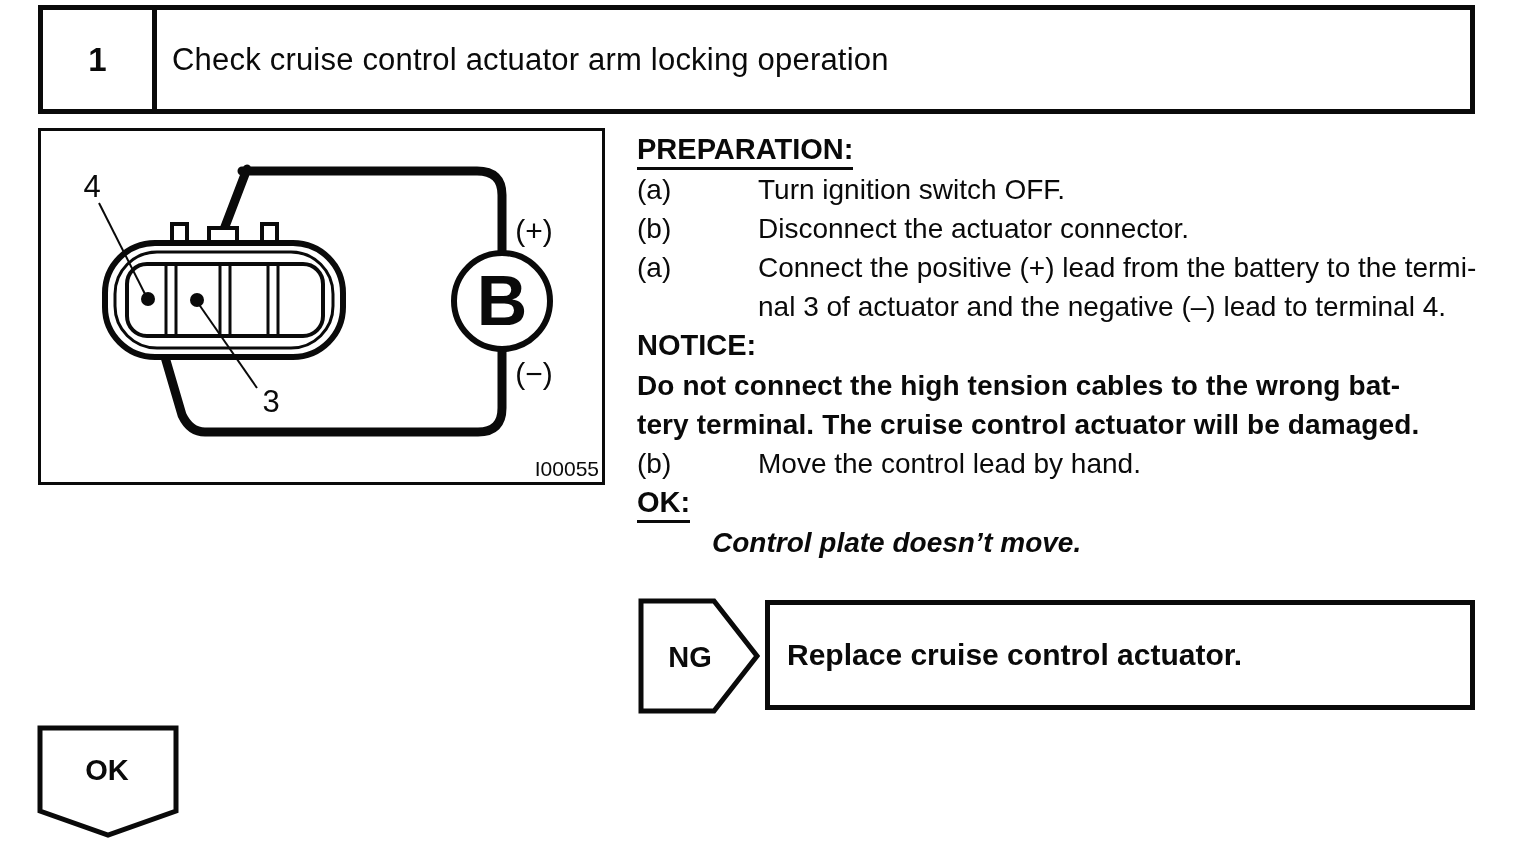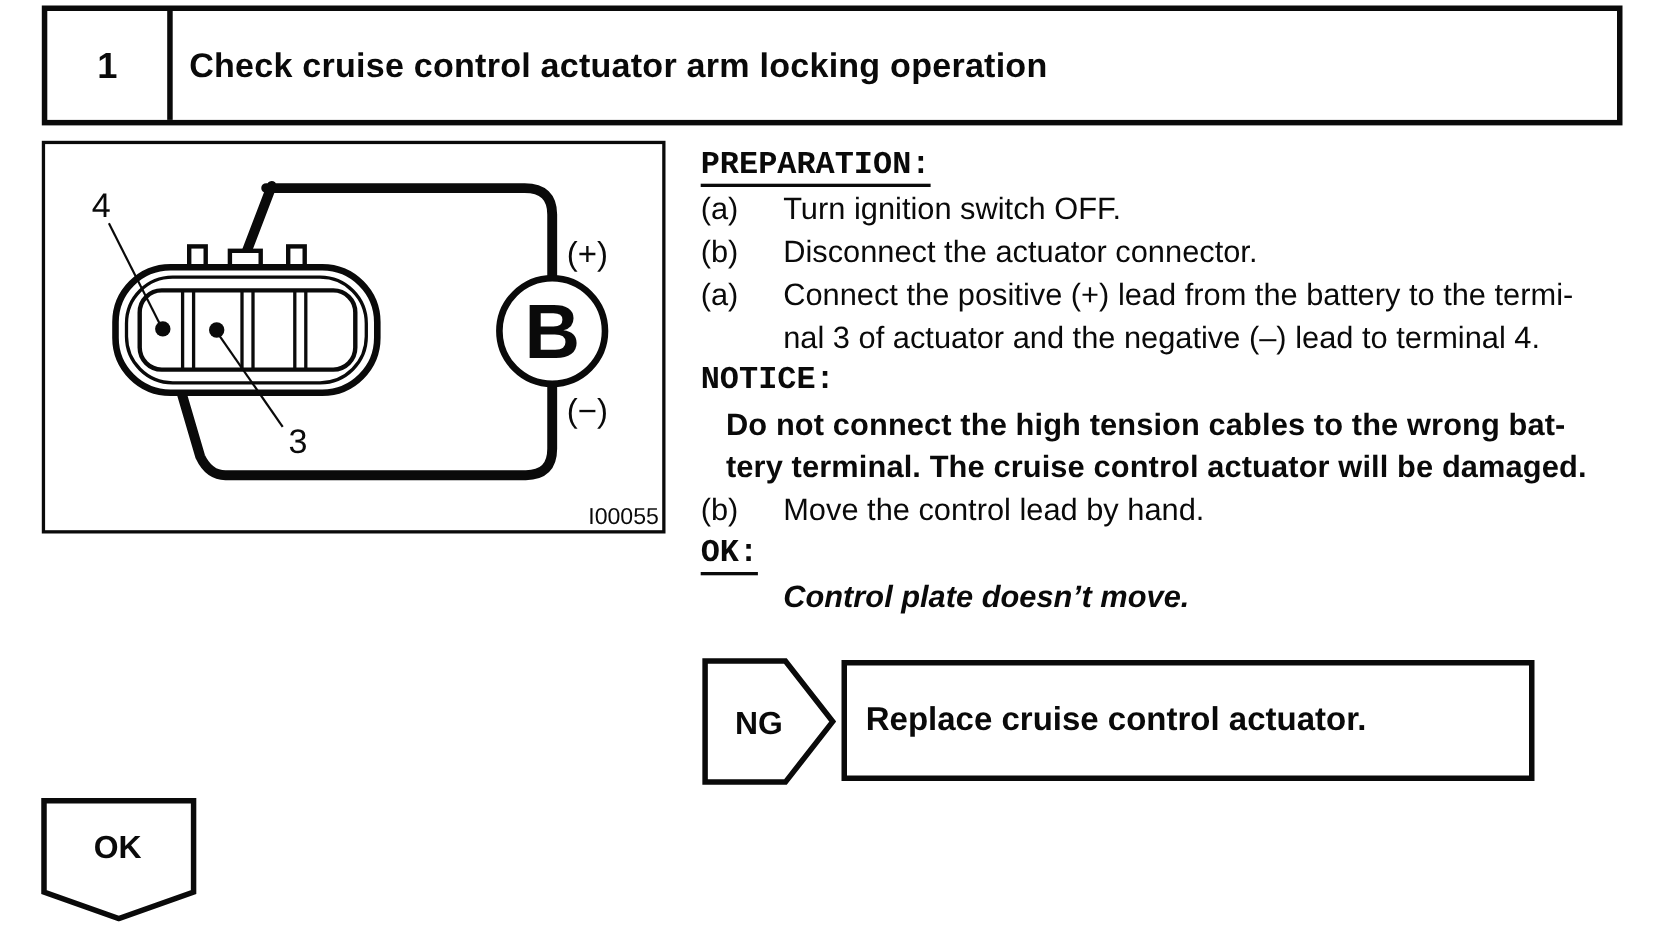--- a/index.html
+++ b/index.html
@@ -21,50 +21,50 @@
     background: #fff;
   }
   .step-number-cell {
     width: 114px; border-right: 5px solid #0a0a0a;
     display: flex; align-items: center; justify-content: center;
     font-weight: bold; font-size: 33px;
   }
   .step-title-cell {
     flex: 1; display: flex; align-items: center;
     padding-left: 15px;
-    font-weight: bold; font-size: 31px;
+    font-weight: normal; font-size: 31px;
     letter-spacing: 0.2px;
   }
 
   
   .figure-panel {
     left: 38px; top: 128px; width: 567px; height: 357px;
     border: 3px solid #0a0a0a; background: #fff;
   }
 
   
   .procedure {
     left: 637px; top: 130px; width: 845px;
     font-size: 28px; line-height: 39px;
   }
-  .sec-head { height: 40px; font-weight: bold; font-size: 29px; font-family: Liberation Mono, monospace; }
+  .sec-head { height: 40px; font-weight: bold; font-size: 29px; }
   .underlined {
     display: inline-block; line-height: 33px;
     border-bottom: 3px solid #0a0a0a; padding-bottom: 1px;
   }
   .step { display: flex; }
   .step-label { width: 75px; flex: 0 0 75px; }
-  .step-text { flex: 1; }
+  .step-text { flex: 1; margin-left: 46px; }
   .line { display: block; height: 39px; }
-  .bold-line { font-weight: bold; height: 39px; letter-spacing: 0.1px; margin-left: 23px; }
+  .bold-line { font-weight: bold; height: 39px; letter-spacing: 0.1px; }
   .ok-result { margin-left: 75px; font-weight: bold; height: 39px; font-style: italic; }
 
   
   .ng-box {
-    left: 765px; top: 600px; width: 630px; height: 110px;
+    left: 765px; top: 600px; width: 710px; height: 110px;
     border: 5px solid #0a0a0a; background: #fff;
     display: flex; align-items: center;
     padding-left: 17px;
     font-weight: bold; font-size: 30px;
   }
 
   svg text { fill: #0a0a0a; }
 </style>
 </head>
 <body>

